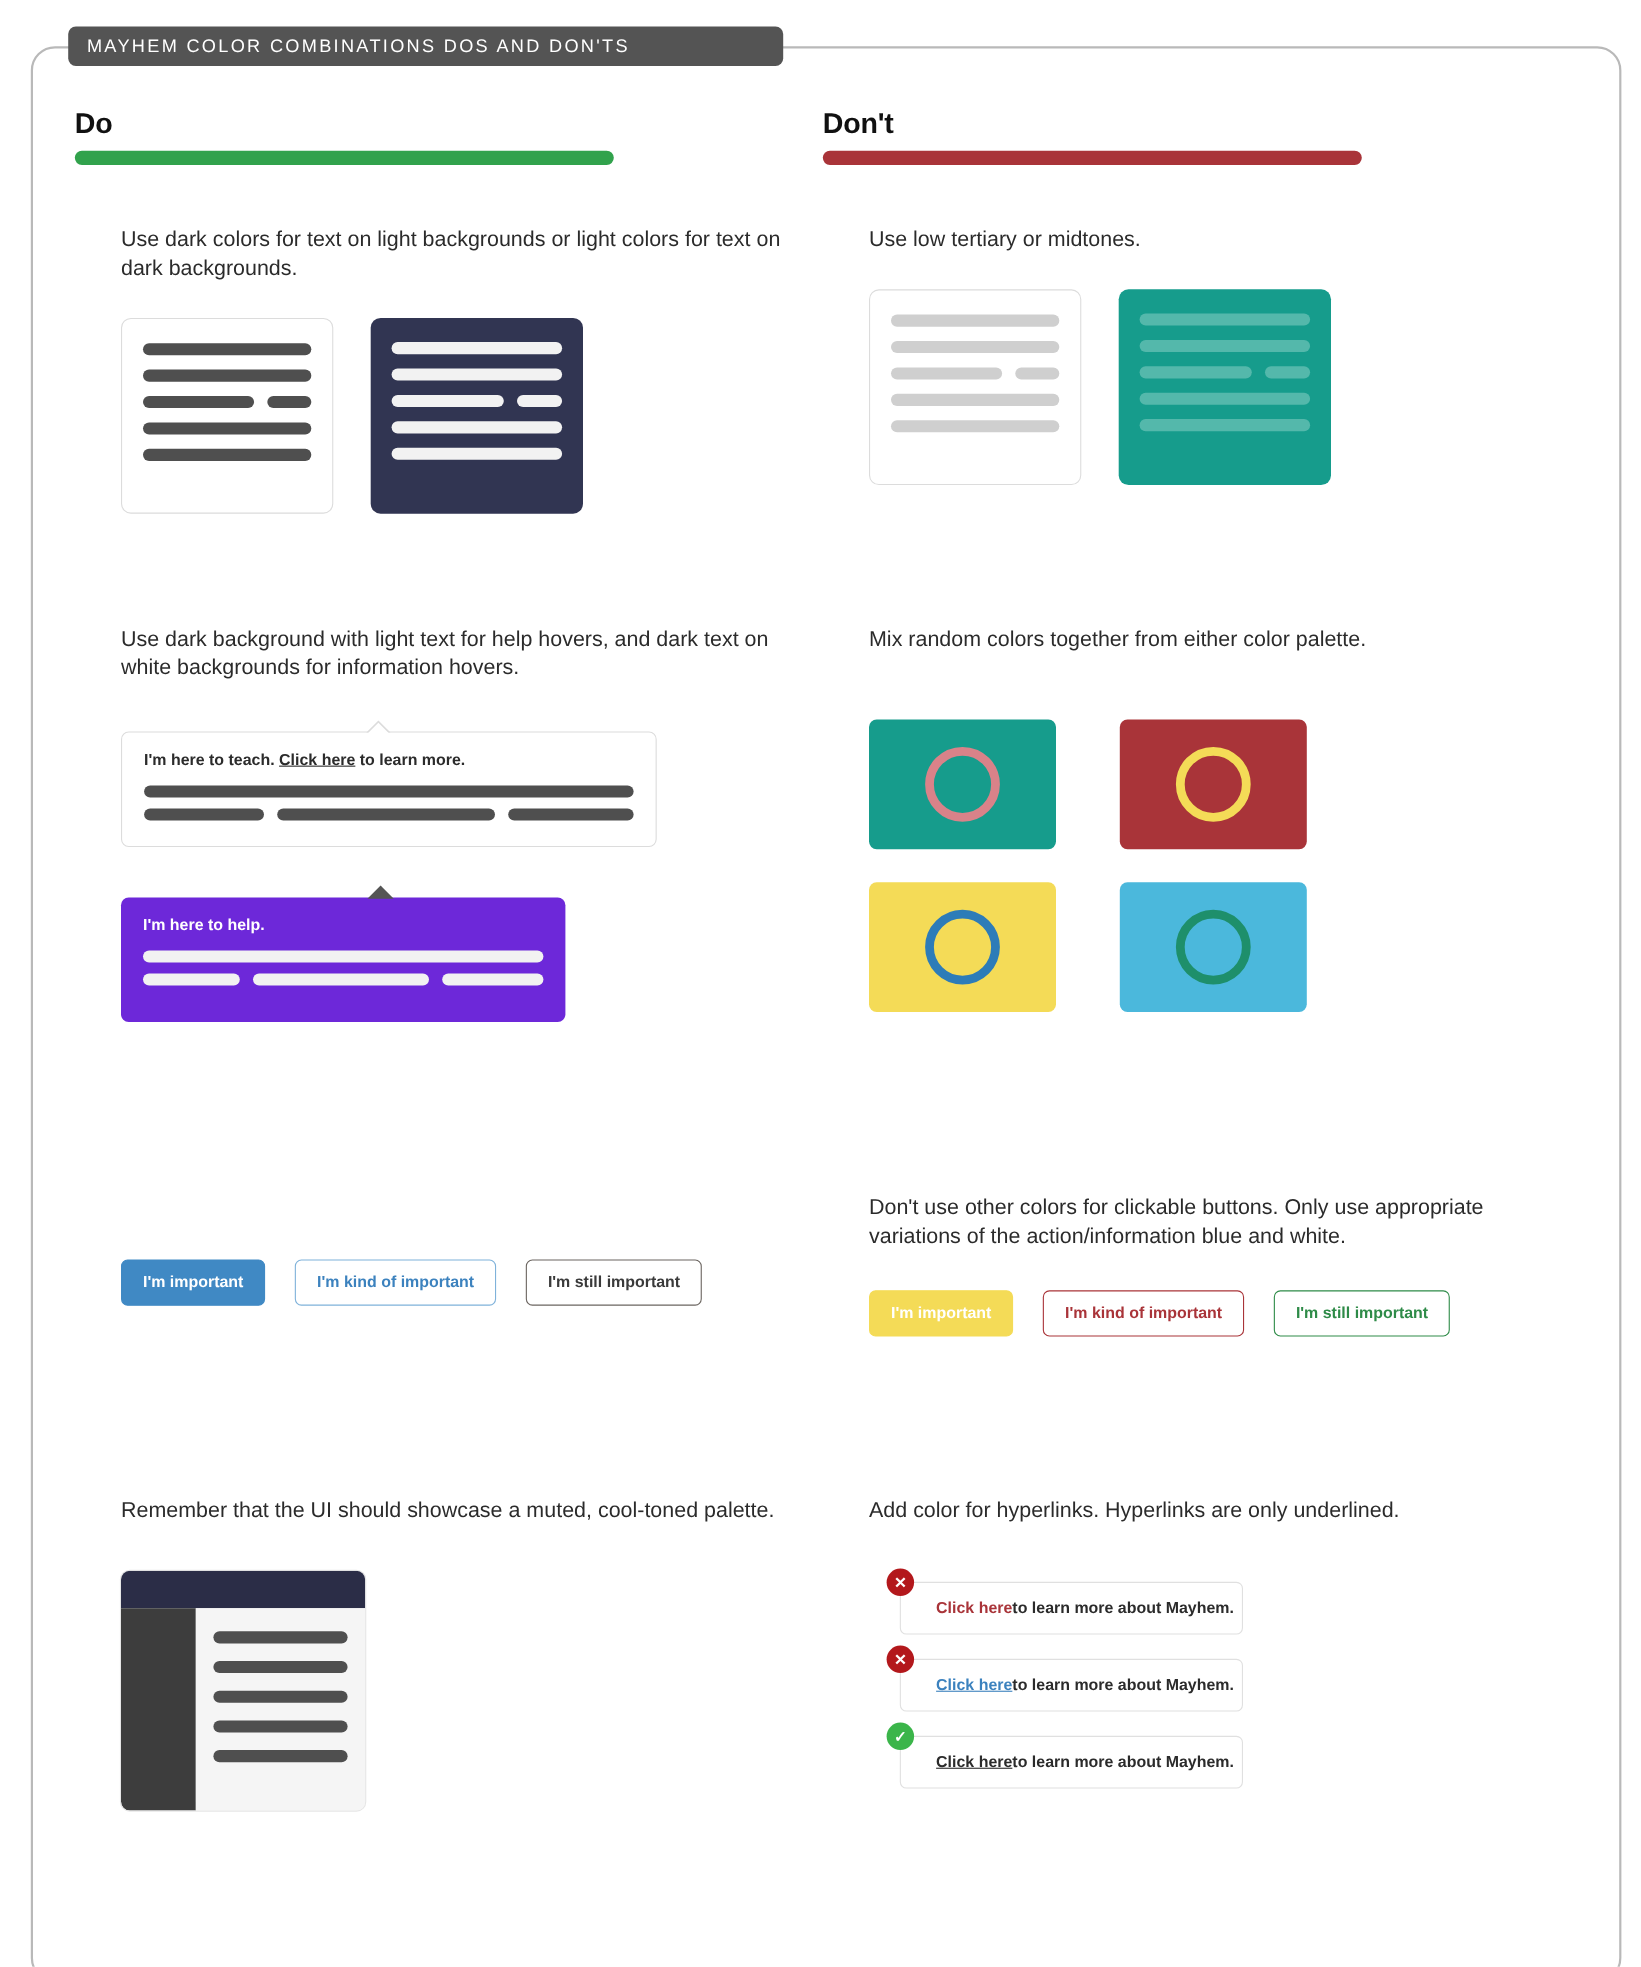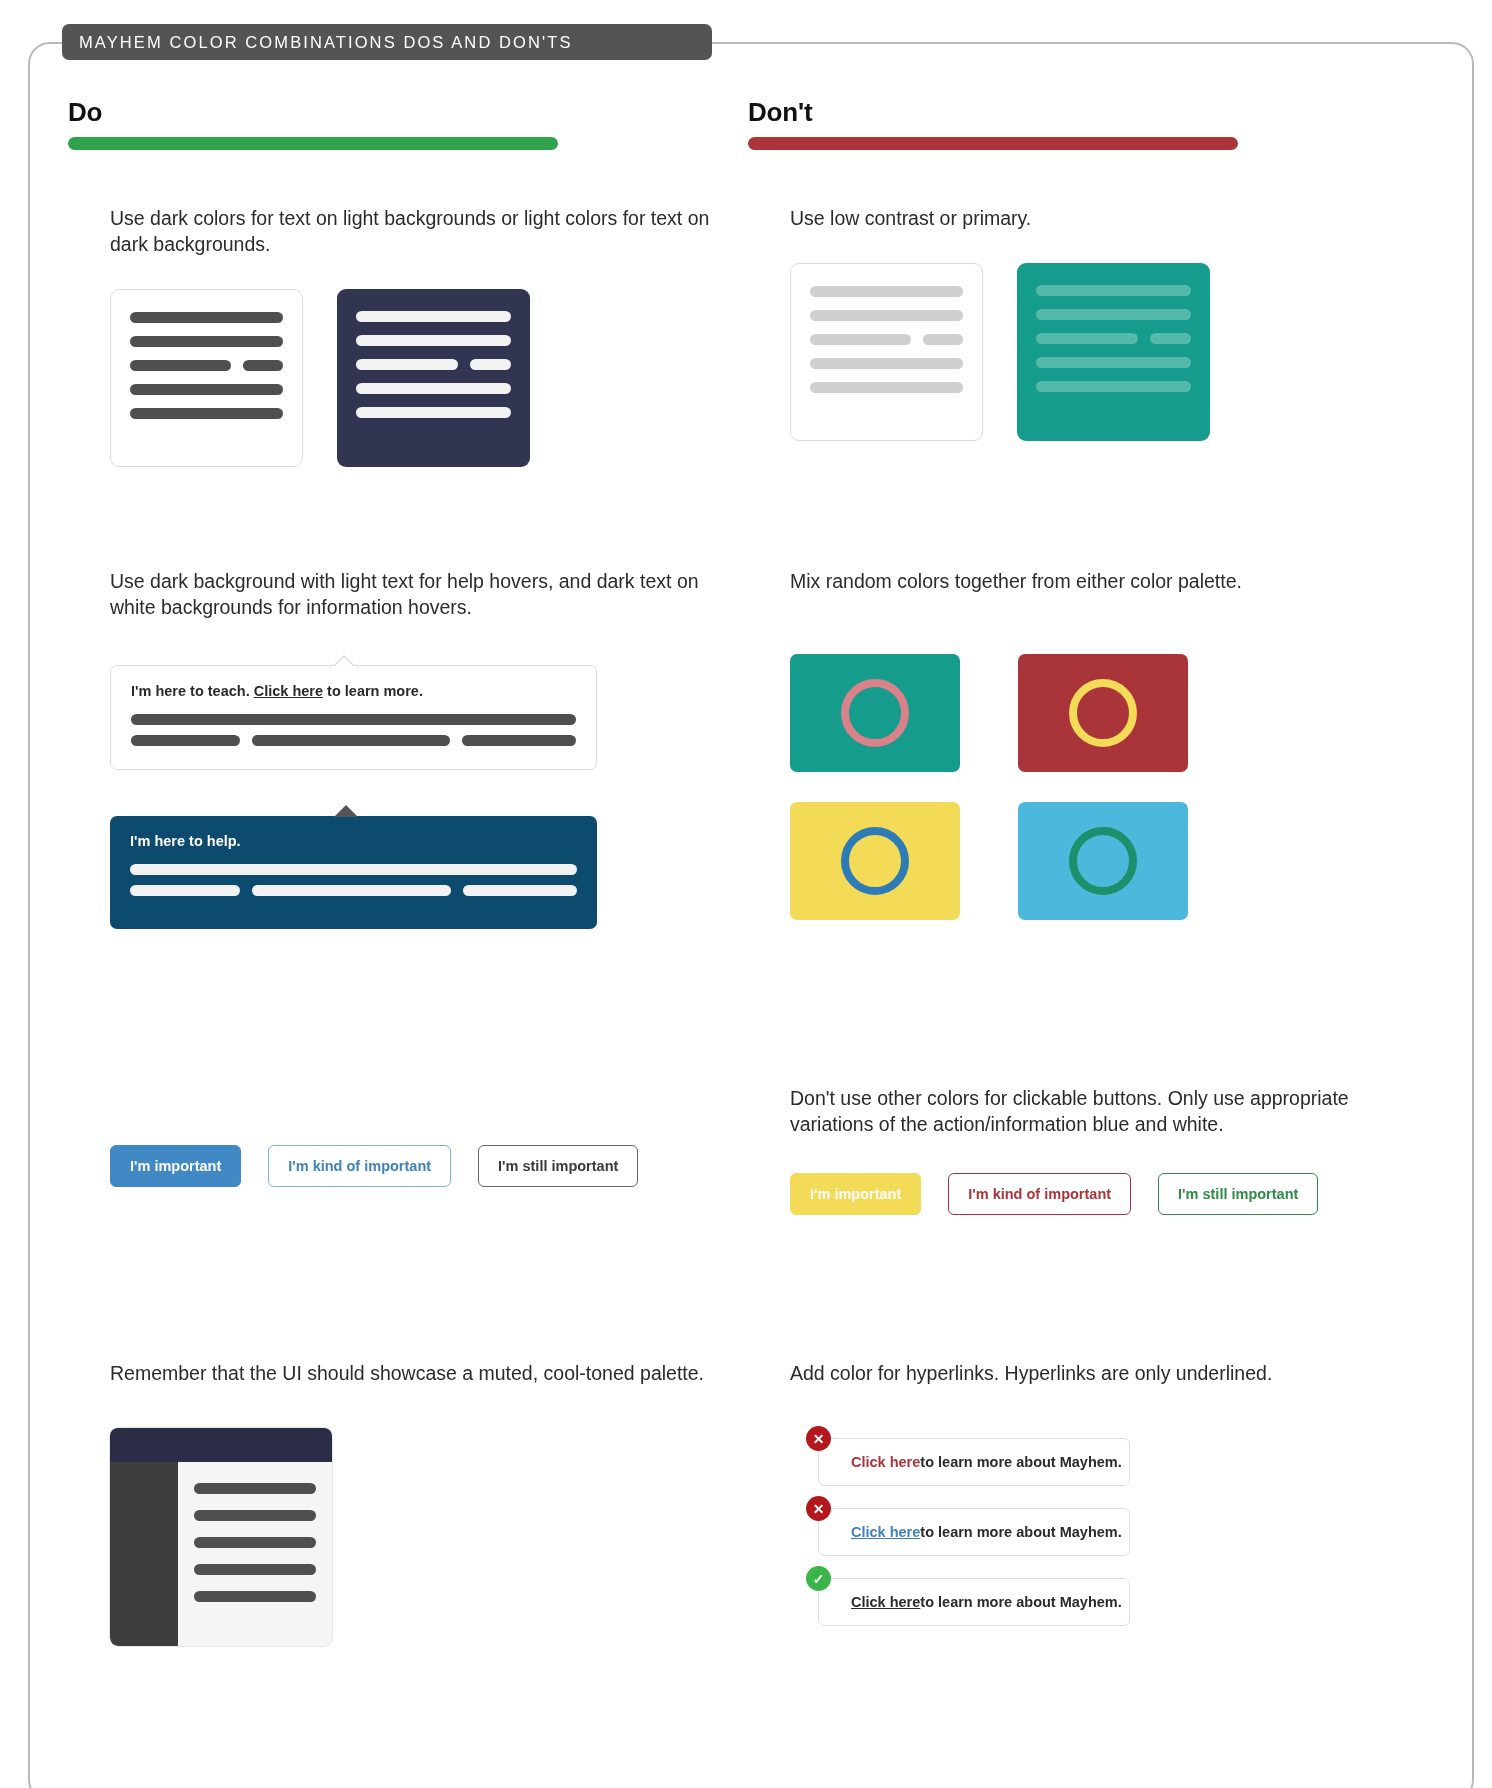--- a/index.html
+++ b/index.html
@@ -110,22 +110,22 @@
     border-left: 10px solid transparent;
     border-right: 10px solid transparent;
     border-bottom: 10px solid #fff;
   }
   .tt-text { font-size: 14.5px; font-weight: bold; color: #2b2b2b; }
   .tt-text .u { text-decoration: underline; }
   .tt-bars { margin-top: 15px; display: flex; flex-direction: column; gap: 10px; }
 
   .tooltip-dark {
     position: relative;
-    width: 487px; height: 113px;
-    background: #0c4a6e;
+    width: 404px; height: 113px;
+    background: #6d28d9;
     border-radius: 7px;
     padding: 17px 20px;
   }
   .tooltip-dark::after {
     content: ""; position: absolute;
     left: 224px; top: -11px;
     width: 0; height: 0;
     border-left: 12px solid transparent;
     border-right: 12px solid transparent;
     border-bottom: 12px solid #555555;
@@ -309,21 +309,21 @@
       </div>
     </div>
   </div>
 
   <div class="col col-dont">
     <div class="col-head">Don't</div>
     <div class="rule rule-dont"></div>
   </div>
 
   <div class="block" style="left:748px; top:205px; width:620px;">
-    <div class="caption">Use low contrast or primary.</div>
+    <div class="caption">Use low tertiary or midtones.</div>
     <div class="cards" style="margin-top:32px;">
       <div class="card light">
         <div class="bar gray-bar w-full"></div>
         <div class="bar gray-bar w-full"></div>
         <div class="bar-row">
           <div class="bar gray-bar" style="width:66%"></div>
           <div class="bar gray-bar" style="width:26%"></div>
         </div>
         <div class="bar gray-bar w-full"></div>
         <div class="bar gray-bar w-full"></div>

